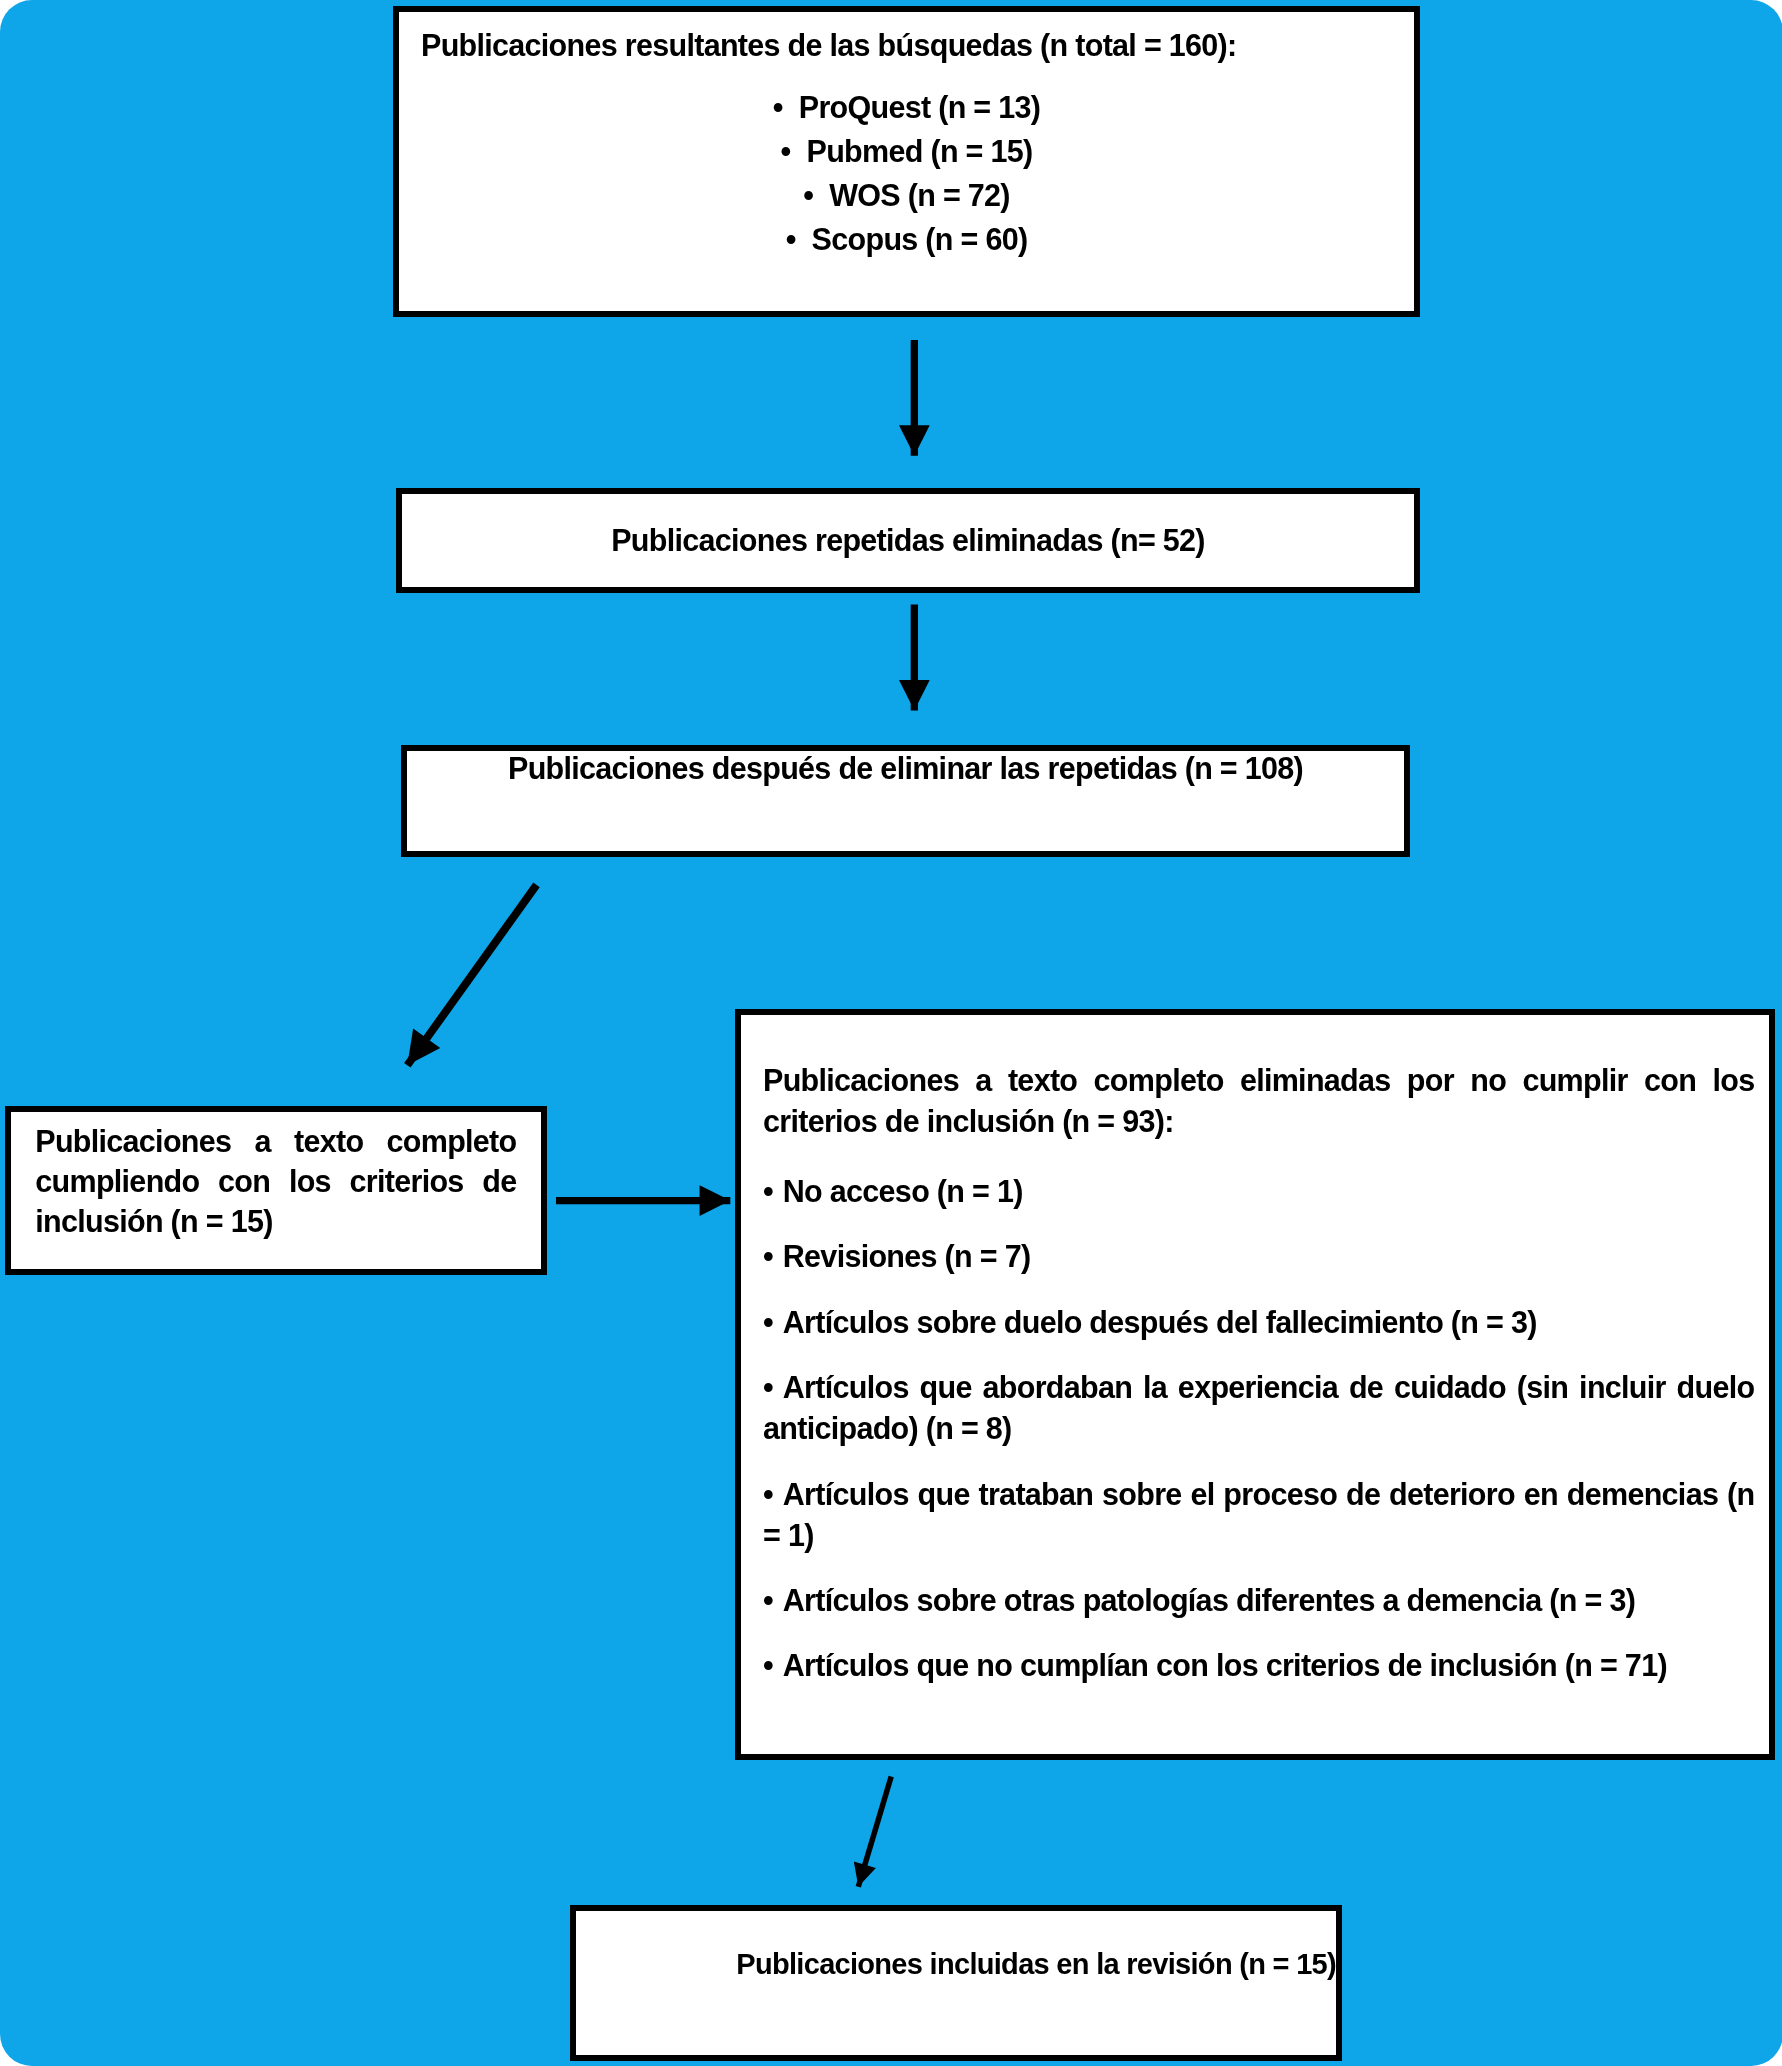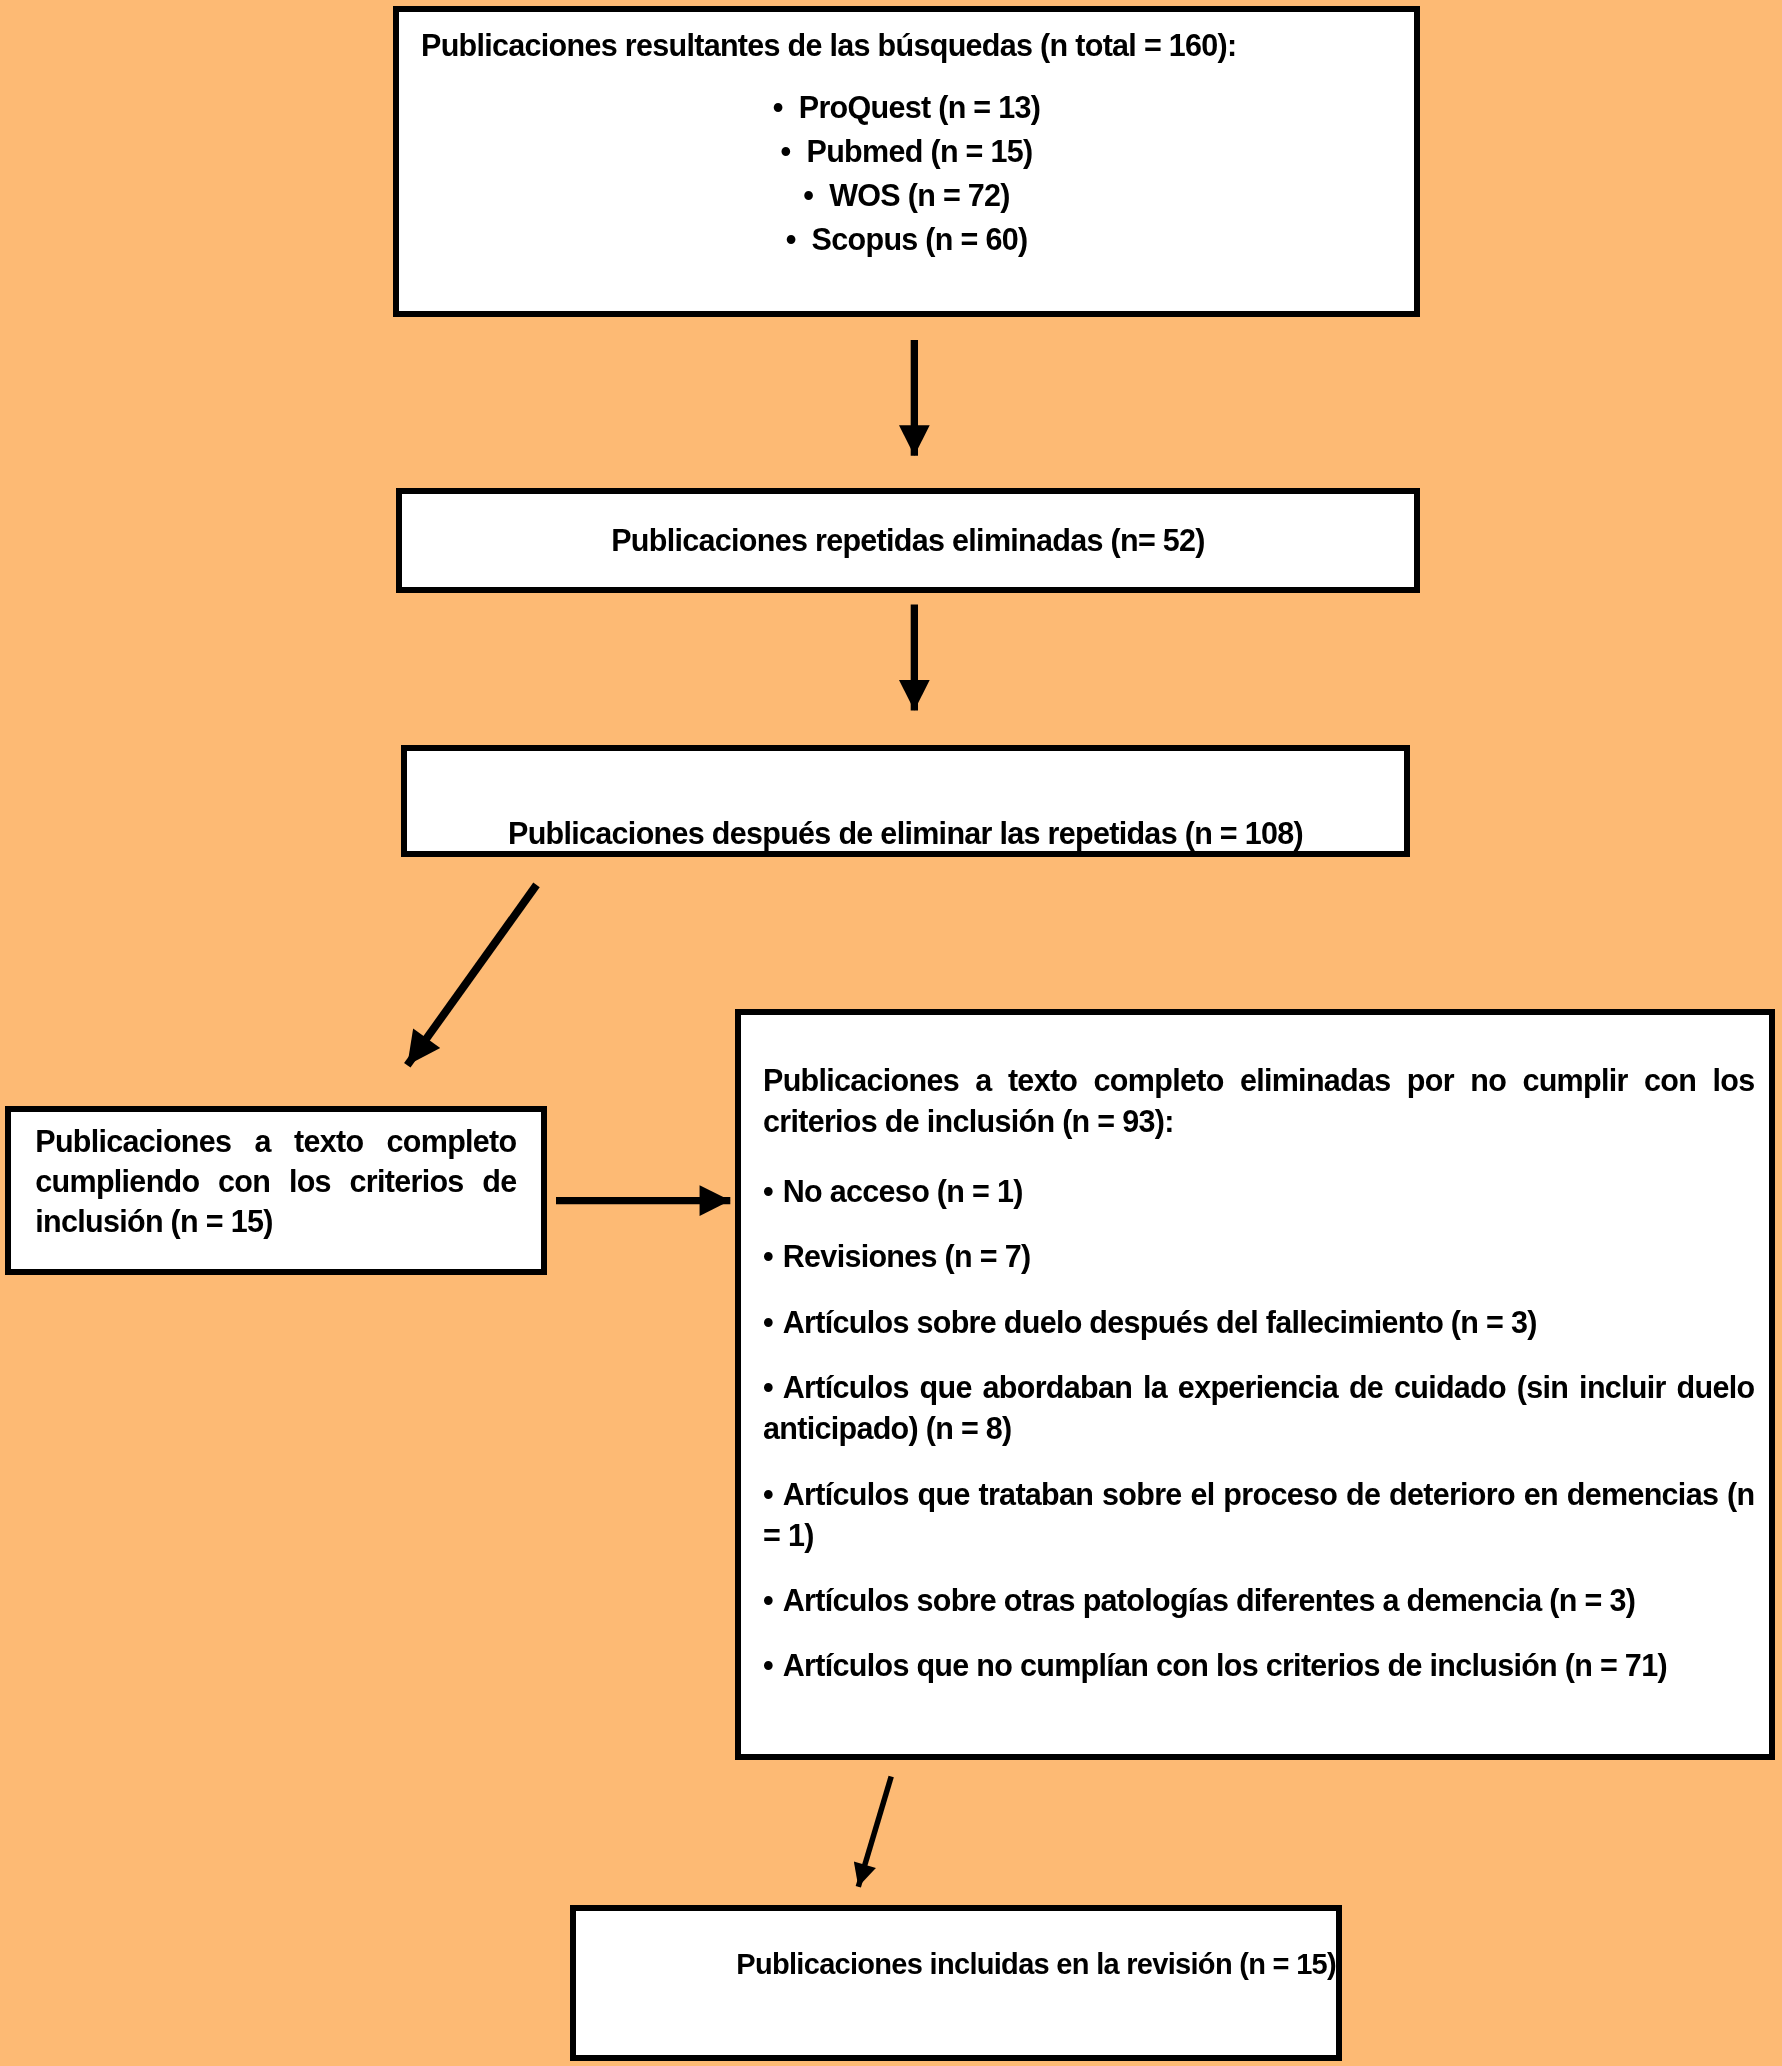--- a/index.html
+++ b/index.html
@@ -1,24 +1,25 @@
 <!DOCTYPE html>
 <html style="font-size:9.8px"><head>
 <meta charset="utf-8">
 <style>
   html, body { margin: 0; padding: 0; background: #ffffff; }
   .canvas {
     position: relative;
     width: 1783px;
     height: 2066px;
-    background: #fdba74;
+    background: #0ea5e9;
     font-family: "Liberation Sans", sans-serif;
     font-weight: bold;
     color: #000000;
     letter-spacing: -0.7px;
+    border-radius: 32px;
   }
   .box {
     position: absolute;
     box-sizing: border-box;
     border: 6.1px solid #000000;
     background: #ffffff;
   }
   .arrows {
     position: absolute;
     left: 0; top: 0;
@@ -31,21 +32,21 @@
   .box-search .title { font-size: 30.5px; line-height: 41px; text-align: left; }
   .box-search ul { margin: 18.3px 0 0 0; padding: 0; list-style: none; text-align: center; font-size: 30.5px; line-height: 44px; }
   .box-search li::before { content: "•"; margin-right: 16px; }
 
   
   .box-dup { left: 396px; top: 488px; width: 1024px; height: 105px;
     display: flex; align-items: center; justify-content: center; font-size: 30.5px; }
 
   
   .box-after { left: 401px; top: 745px; width: 1009px; height: 112px;
-    display: flex; align-items: flex-end; justify-content: center; font-size: 30.5px; }
+    display: flex; align-items: flex-start; justify-content: center; font-size: 30.5px; }
 
   
   .box-included-ft { left: 4.9px; top: 1106px; width: 542px; height: 169px;
     padding: 8.5px 24.4px 0 24.4px; font-size: 30.5px; line-height: 40px; text-align: justify; }
 
   
   .box-excluded { left: 735px; top: 1009px; width: 1040px; height: 751px;
     padding: 45px 14.6px 0 22px; font-size: 30.5px; line-height: 41px; }
   .box-excluded .title { margin: 0 0 29px 0; text-align: justify; }
   .box-excluded ul { margin: 0; padding: 0; list-style: none; }

